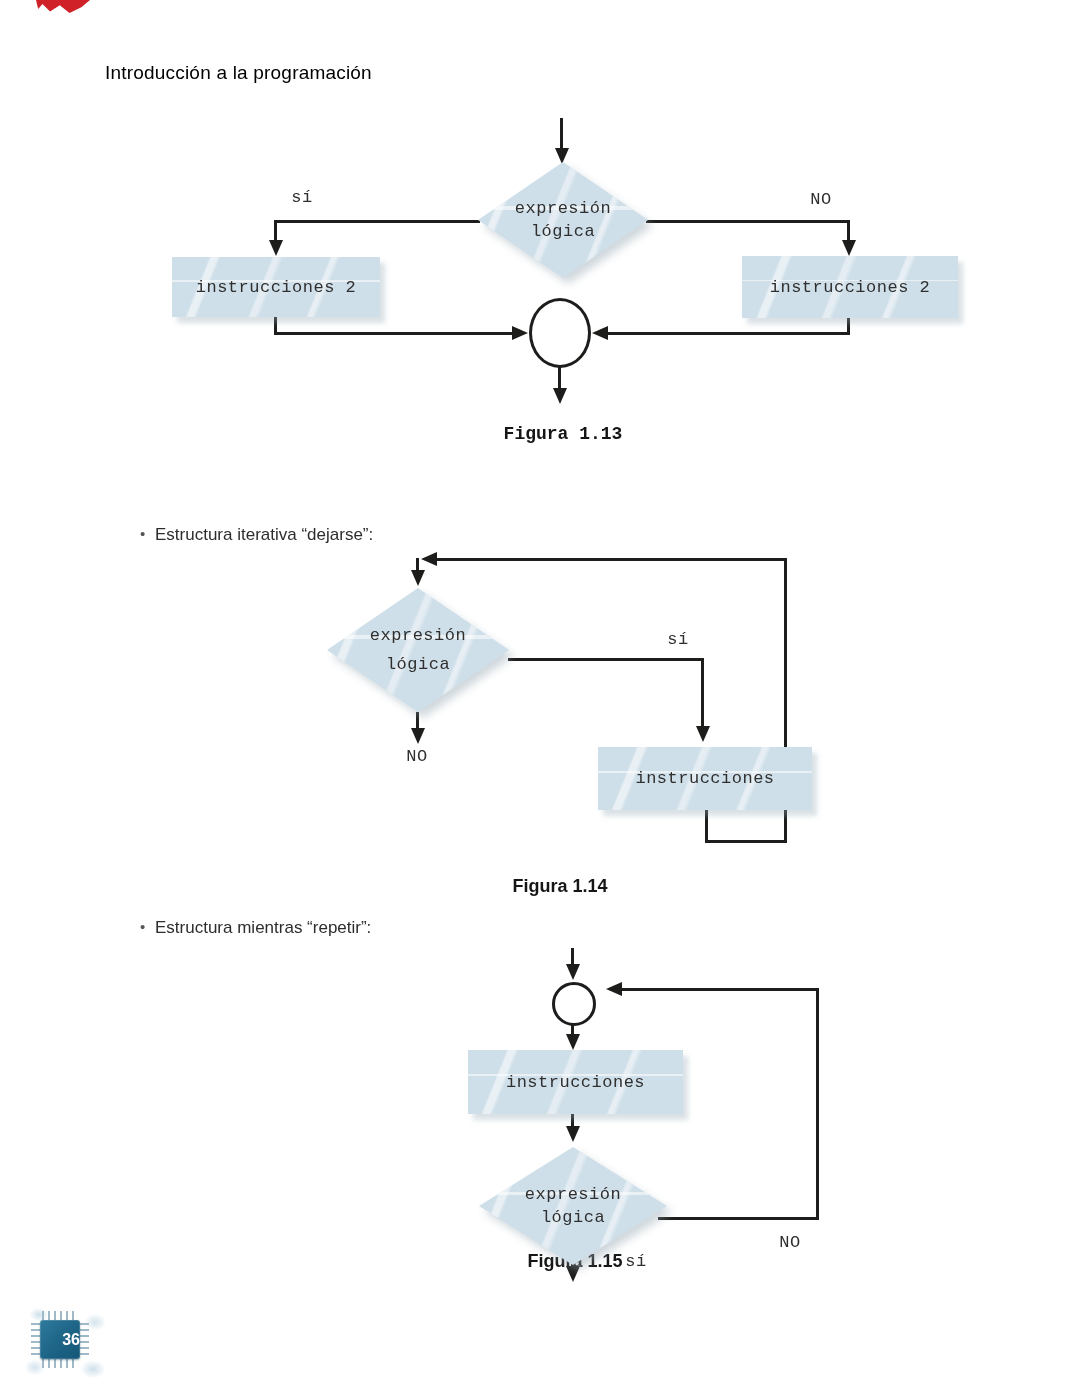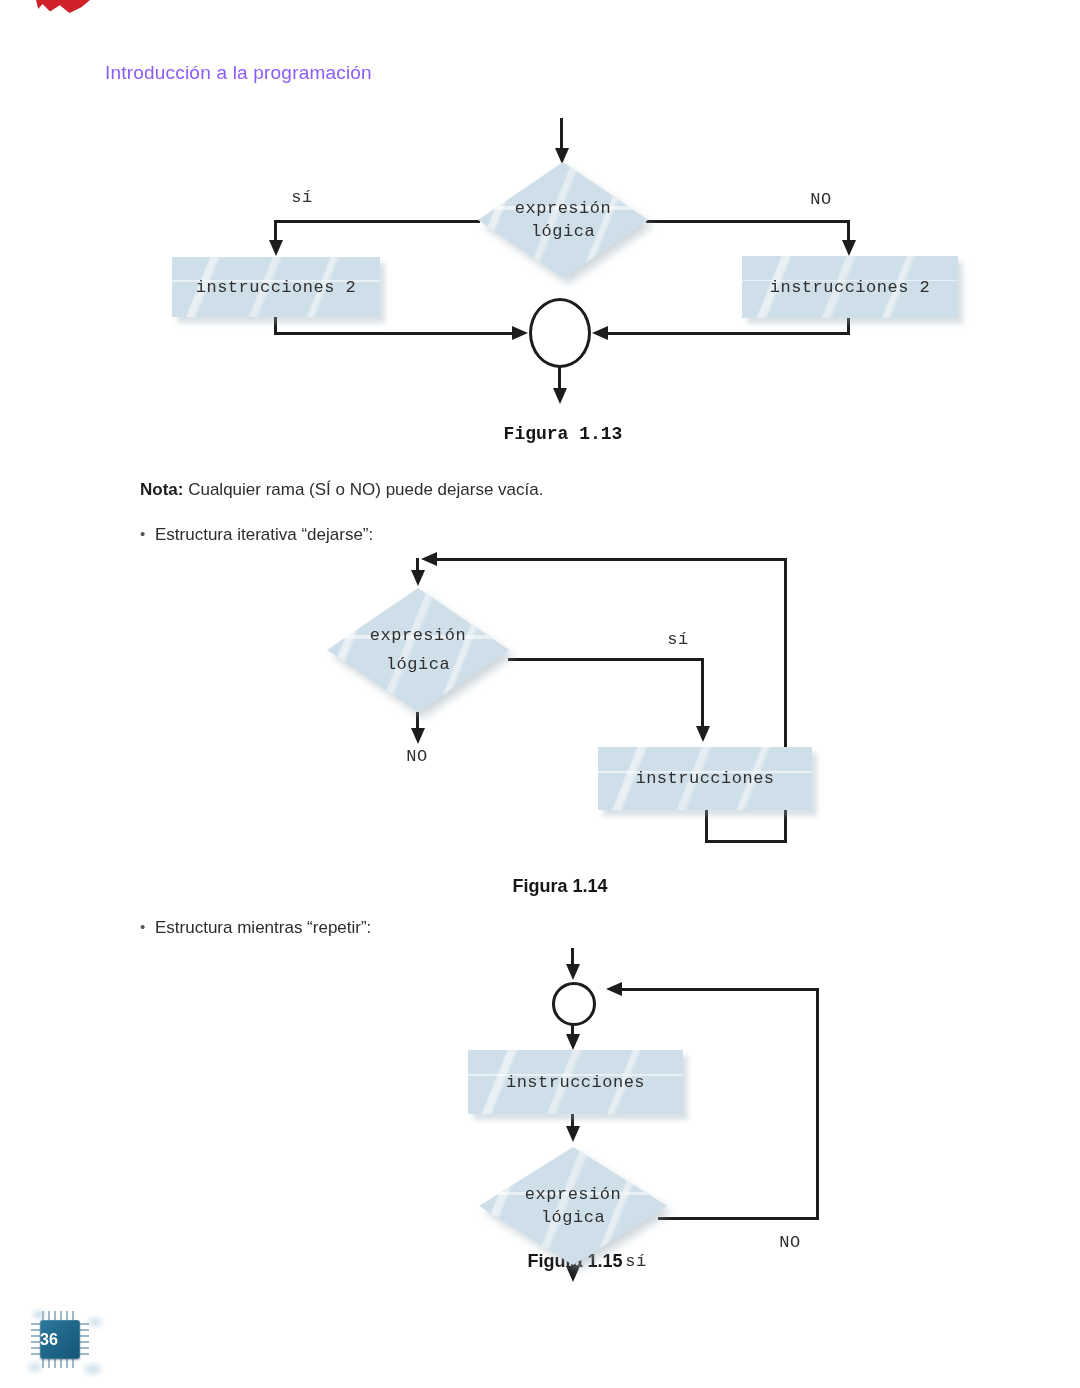--- a/index.html
+++ b/index.html
@@ -3,21 +3,21 @@
 <meta charset="utf-8">
 <style>
   html,body{margin:0;padding:0;}
   body{background:#ffffff;}
   .page{
     position:relative;width:1080px;height:1388px;background:#ffffff;overflow:hidden;
     font-family:"Liberation Sans",sans-serif;
   }
   
   .hdr{
-    position:absolute;left:105px;top:62px;font-size:19px;color:#8b5cf6;letter-spacing:.2px;
+    position:absolute;left:105px;top:62px;font-size:19px;color:#000000;letter-spacing:.2px;
   }
   .body-line{position:absolute;font-size:17px;color:#2d2d2d;}
   .body-line .b{font-weight:bold;color:#1c1c1c;}
   .bullet-mark{display:inline-block;width:15px;color:#555;font-size:15px;vertical-align:1px;}
   .caption{
     position:absolute;width:200px;text-align:center;font-size:18px;font-weight:bold;color:#161616;
   }
   .mono{
     font-family:"Liberation Mono","DejaVu Sans Mono",monospace;
     color:#2f2f2f;font-size:17px;letter-spacing:.5px;
@@ -71,21 +71,21 @@
     background-image:repeating-linear-gradient(90deg,#9fb9c8 0 2px,transparent 2px 6px);
   }
   .pins-v{
     position:absolute;width:9px;height:34px;
     background-image:repeating-linear-gradient(180deg,#9fb9c8 0 2px,transparent 2px 6px);
   }
   .chip{
     position:absolute;left:26px;top:26px;width:40px;height:39px;border-radius:3px;
     background:linear-gradient(135deg,#2f7a9d 0%,#1d6486 55%,#155677 100%);
     box-shadow:0 1px 2px rgba(30,70,95,.5), inset 0 0 0 1px rgba(255,255,255,.15);
-    display:flex;align-items:center;justify-content:flex-start;
+    display:flex;align-items:center;justify-content:flex-end;
     color:#fff;font-weight:bold;font-size:16px;z-index:2;
   }
   
   .torn{
     position:absolute;left:36px;top:0;width:54px;height:13px;background:#cf2127;
     clip-path:polygon(0 0,100% 0,84% 55%,62% 100%,44% 40%,26% 88%,12% 30%,4% 70%);
   }
 </style>
 </head>
 <body>
@@ -133,23 +133,20 @@
     <div class="ah left" style="left:592px;top:326px;"></div>
 
     <div class="circle" style="left:529px;top:298px;width:56px;height:64px;"></div>
 
     <div class="vl" style="left:558px;top:366px;height:24px;"></div>
     <div class="ah down" style="left:553px;top:388px;"></div>
 
     <div class="caption" style="left:463px;top:424px;font-family:Liberation Mono, monospace;">Figura 1.13</div>
   </div>
 
-  <div class="body-line" style="left:140px;top:480px;">
-    <span class="b">Nota:</span><span> Cualquier rama (SÍ o NO) puede dejarse vacía.</span>
-  </div>
   <div class="body-line" style="left:140px;top:525px;">
     <span class="bullet-mark">•</span><span>Estructura iterativa “dejarse”:</span>
   </div>
 
   <div>
 
     <div class="vl" style="left:784px;top:558px;height:285px;z-index:1;"></div>
     <div class="hl" style="left:437px;top:558px;width:350px;"></div>
     <div class="ah left" style="left:421px;top:552px;"></div>
 

